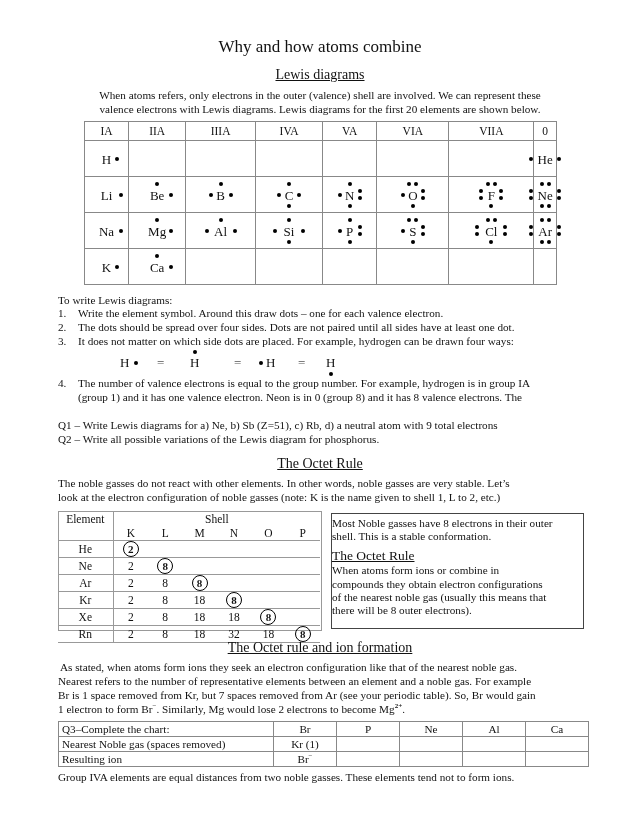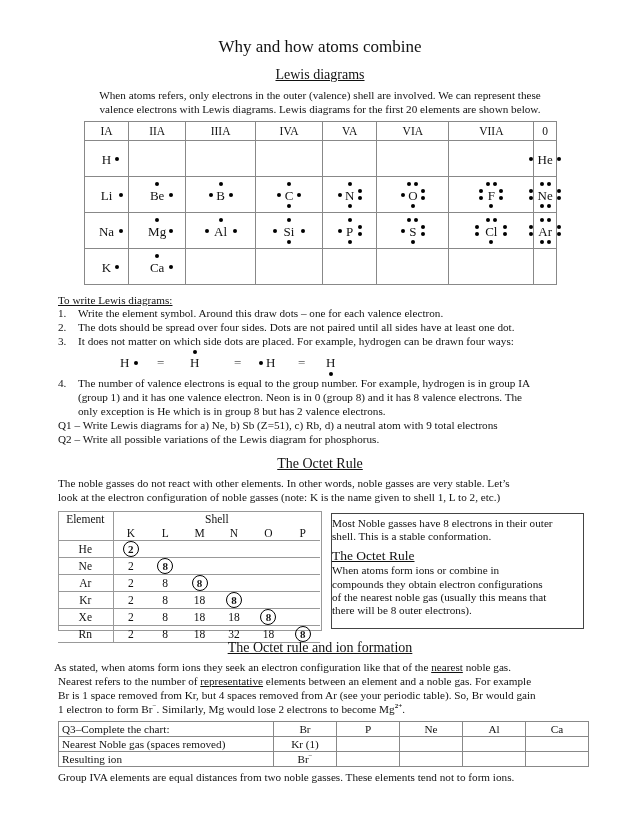--- a/index.html
+++ b/index.html
@@ -3,21 +3,21 @@
 <meta charset="utf-8">
 <style>
   html, body { margin:0; padding:0; background:#ffffff; }
   body { width:640px; height:828px; position:relative; overflow:hidden;
          font-family:"Liberation Serif", "DejaVu Serif", serif; color:#111; }
   .abs { position:absolute; }
   .title { left:0; width:640px; top:37px; text-align:center; font-size:17px; }
   .h2 { left:0; width:640px; text-align:center; font-size:14px; text-decoration:underline; }
   .p { font-size:11.2px; line-height:13.2px; }
   .center { text-align:center; }
-  .u { text-decoration:underline; }
+  .u { }
 
   
   table { border-collapse:collapse; }
   .lewis { left:84px; top:121px; width:473px; }
   .lewis td, .lewis th { border:1px solid #888; padding:0; text-align:center; font-weight:normal; font-size:11.5px; }
   .lewis th { height:18px; }
   .lewis td { height:35px; }
   .cell { position:relative; width:100%; height:100%; }
   .sym { position:absolute; left:50%; top:50%; transform:translate(-50%,-50%); font-size:13px; line-height:13px; }
   .dot { position:absolute; width:4px; height:4px; border-radius:50%; background:#000; }
@@ -294,21 +294,20 @@
   <span class="abs" style="left:156px;top:5px;"><span>H</span></span>
   <span class="abs" style="left:188px;top:5px;color:#555;">=</span>
   <span class="abs" style="left:216px;top:5px;"><span>H</span></span>
   <span class="dot" style="left:219px;top:22px;"></span>
 </div>
 
 <div class="abs p list" style="left:58px;top:377px;width:530px;height:42px;">
   <span class="num">4.</span>
   <span class="txt" style="top:0;">The number of valence electrons is equal to the group number.  For example, hydrogen is in group IA</span>
   <span class="txt" style="top:14px;">(group 1) and it has one valence electron.  Neon is in 0 (group 8) and it has 8 valence electrons.  The</span>
-  <span class="txt" style="top:28px;">only exception is He which is in group 8 but has 2 valence electrons.</span>
 </div>
 <div class="abs p" style="left:58px;top:419px;">Q1 – Write Lewis diagrams for a) Ne, b) Sb (Z=51), c) Rb, d) a neutral atom with 9 total electrons</div>
 <div class="abs p" style="left:58px;top:433px;">Q2 – Write all possible variations of the Lewis diagram for phosphorus.</div>
 
 <div class="abs h2" style="top:456px;">The Octet Rule</div>
 <div class="abs p" style="left:58px;top:477px;">The noble gasses do not react with other elements.  In other words, noble gasses are very stable.  Let’s</div>
 <div class="abs p" style="left:58px;top:491px;">look at the electron configuration of noble gasses (note: K is the name given to shell 1, L to 2, etc.)</div>
 
 <div class="noble-wrap"></div>
 <table class="abs noble">
@@ -388,23 +387,23 @@
   <div style="margin-top:3px;">Most Noble gasses have 8 electrons in their outer</div>
   <div>shell.  This is a stable conformation.</div>
   <div class="h3">The Octet Rule</div>
   <div>When atoms form ions or combine in</div>
   <div>compounds they obtain electron configurations</div>
   <div>of the nearest noble gas (usually this means that</div>
   <div>there will be 8 outer electrons).</div>
 </div>
 
 <div class="abs h2" style="top:640px;">The Octet rule and ion formation</div>
-<div class="abs p" style="left:54px;top:661px;"><span>As stated, when atoms form ions they seek an electron configuration like that of the </span><span class="u">nearest</span><span> noble gas.</span></div>
+<div class="abs p" style="left:60px;top:661px;"><span>As stated, when atoms form ions they seek an electron configuration like that of the </span><span class="u">nearest</span><span> noble gas.</span></div>
 <div class="abs p" style="left:58px;top:675px;"><span>Nearest refers to the number of </span><span class="u">representative</span><span> elements between an element and a noble gas.  For example</span></div>
-<div class="abs p" style="left:58px;top:689px;">Br is 1 space removed from Kr, but 4 spaces removed from Ar (see your periodic table).  So, Br would gain</div>
+<div class="abs p" style="left:58px;top:689px;">Br is 1 space removed from Kr, but 7 spaces removed from Ar (see your periodic table).  So, Br would gain</div>
 <div class="abs p" style="left:58px;top:703px;"><span>1 electron to form Br</span><sup>−</sup><span>.  Similarly, Mg would lose 2 electrons to become Mg</span><sup style="font-weight:bold;">2+</sup><span>.</span></div>
 
 <table class="abs q3">
   <tbody>
       <tr id="q3-head">
     <td class="first">Q3–Complete the chart:</td>
   <td style="width: 56px;">Br</td>
         <td style="width: 56px;">P</td>
         <td style="width: 56px;">Ne</td>
         <td style="width: 56px;">Al</td>

